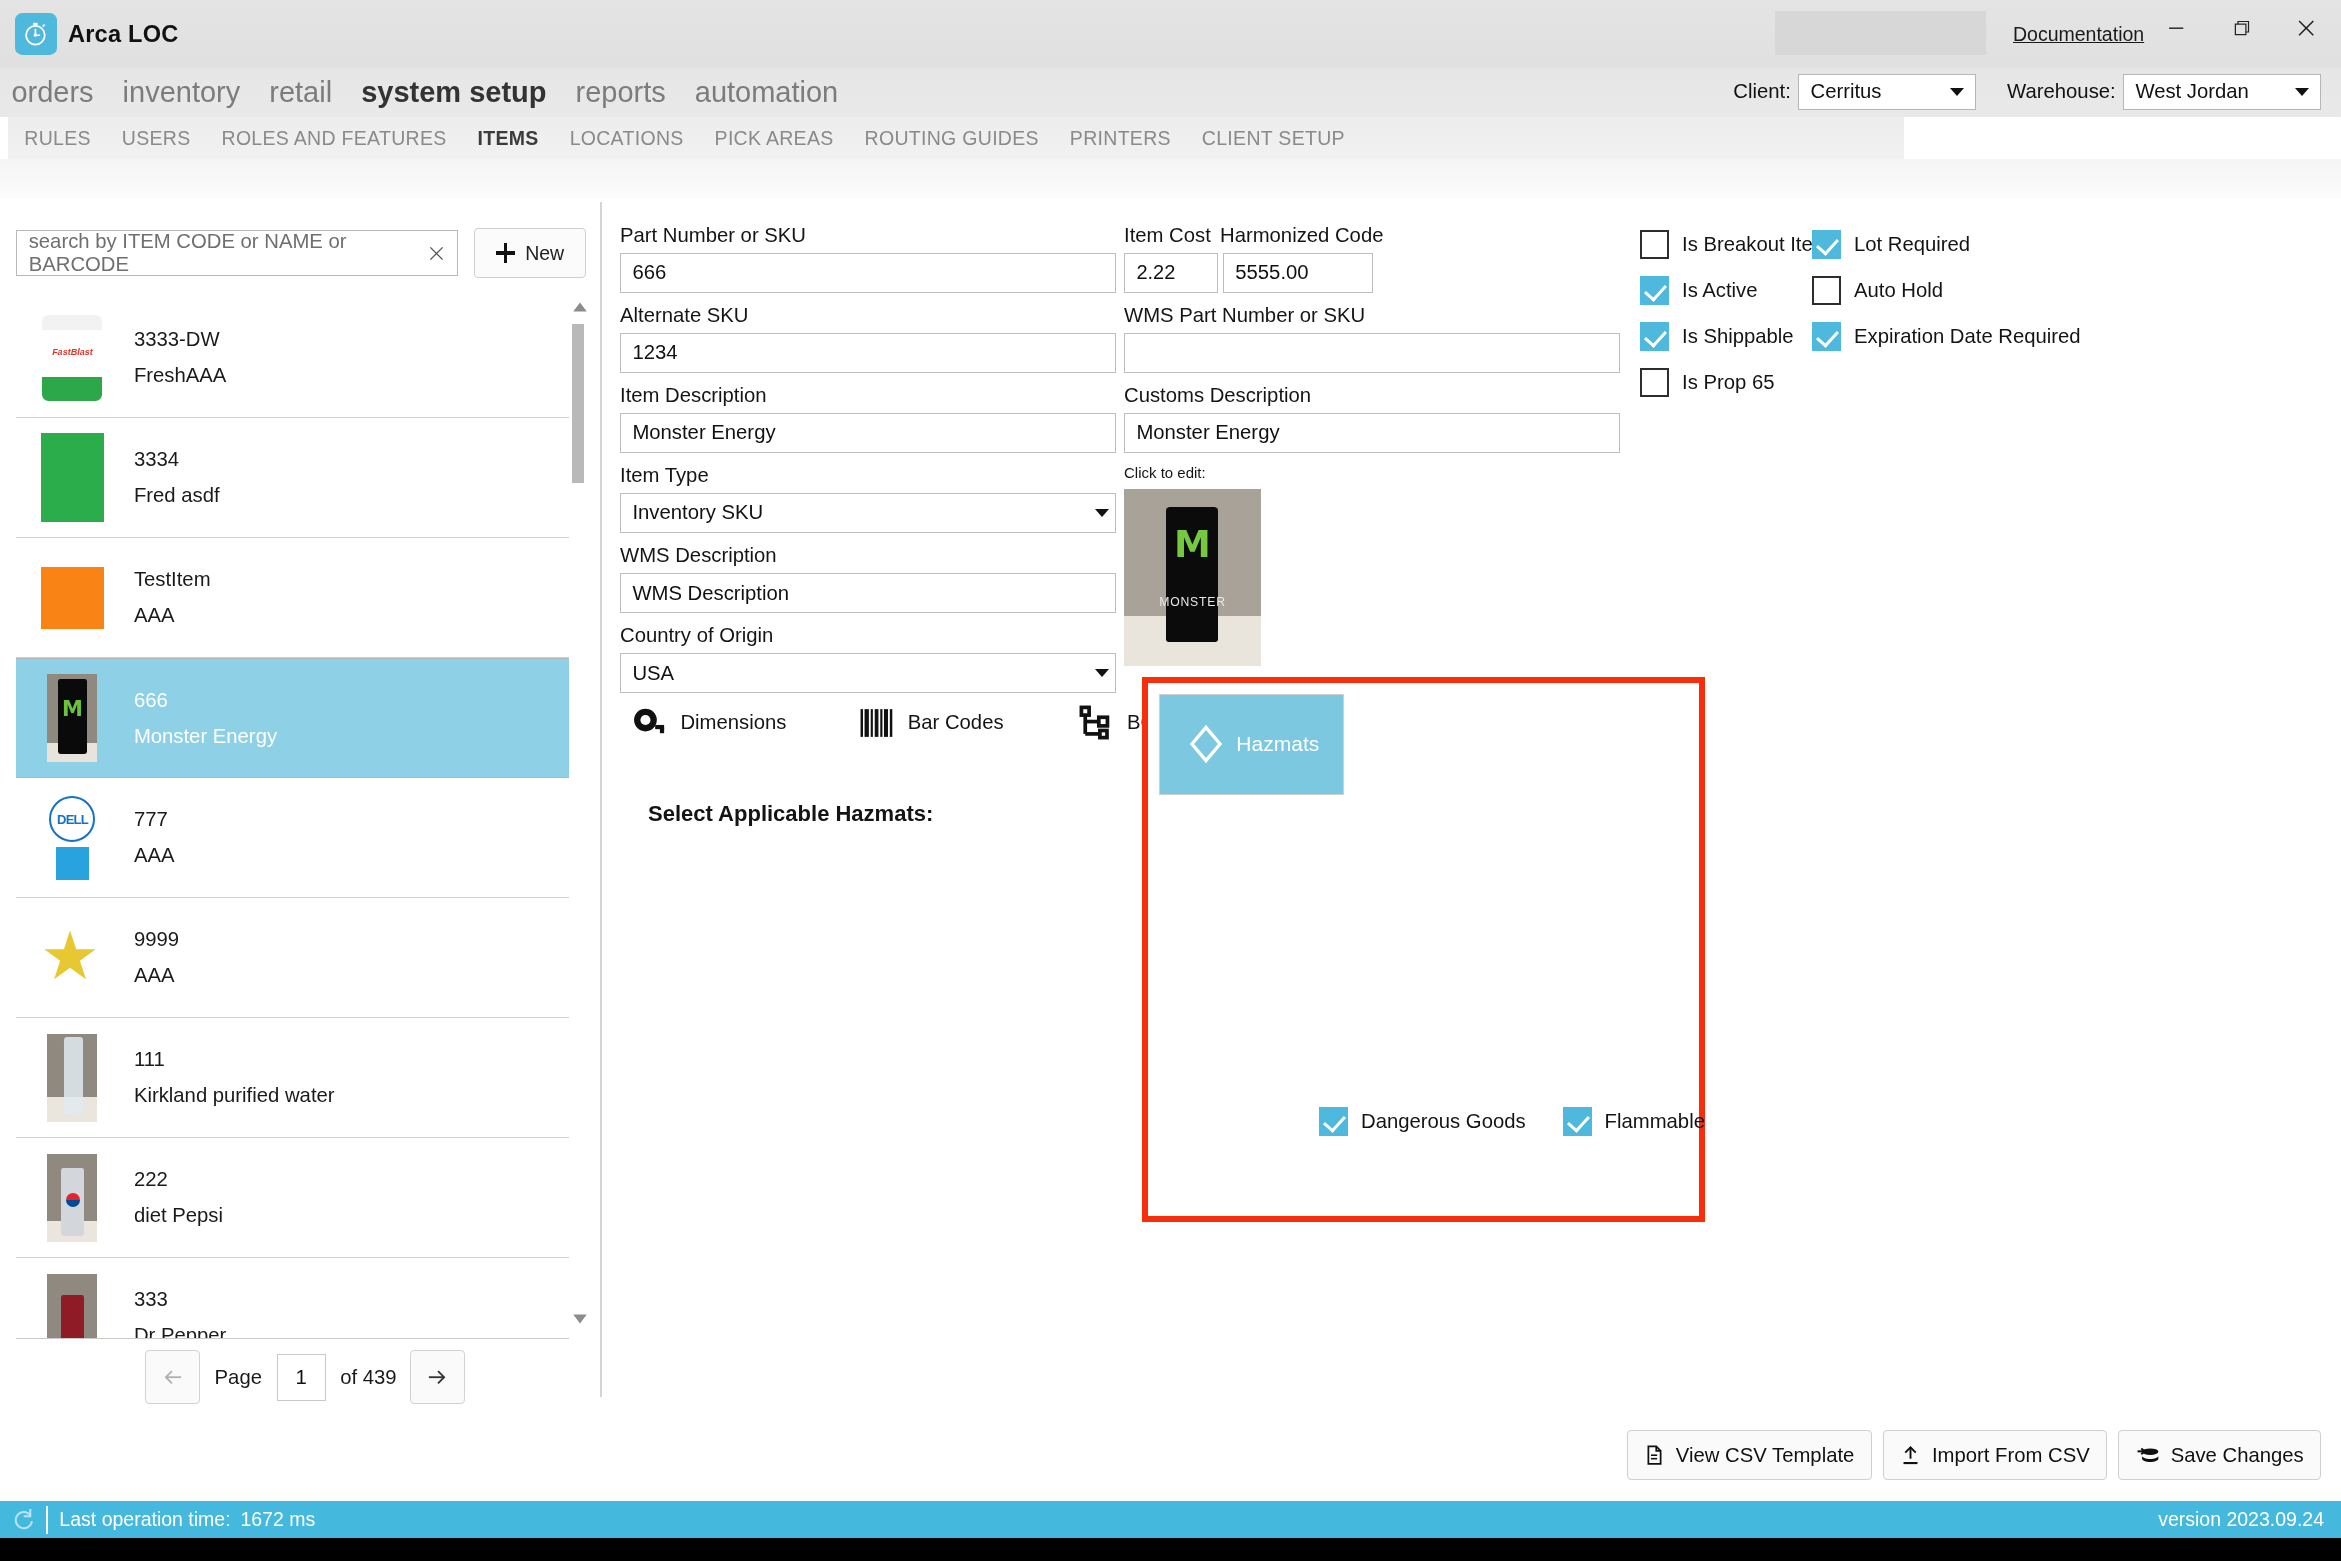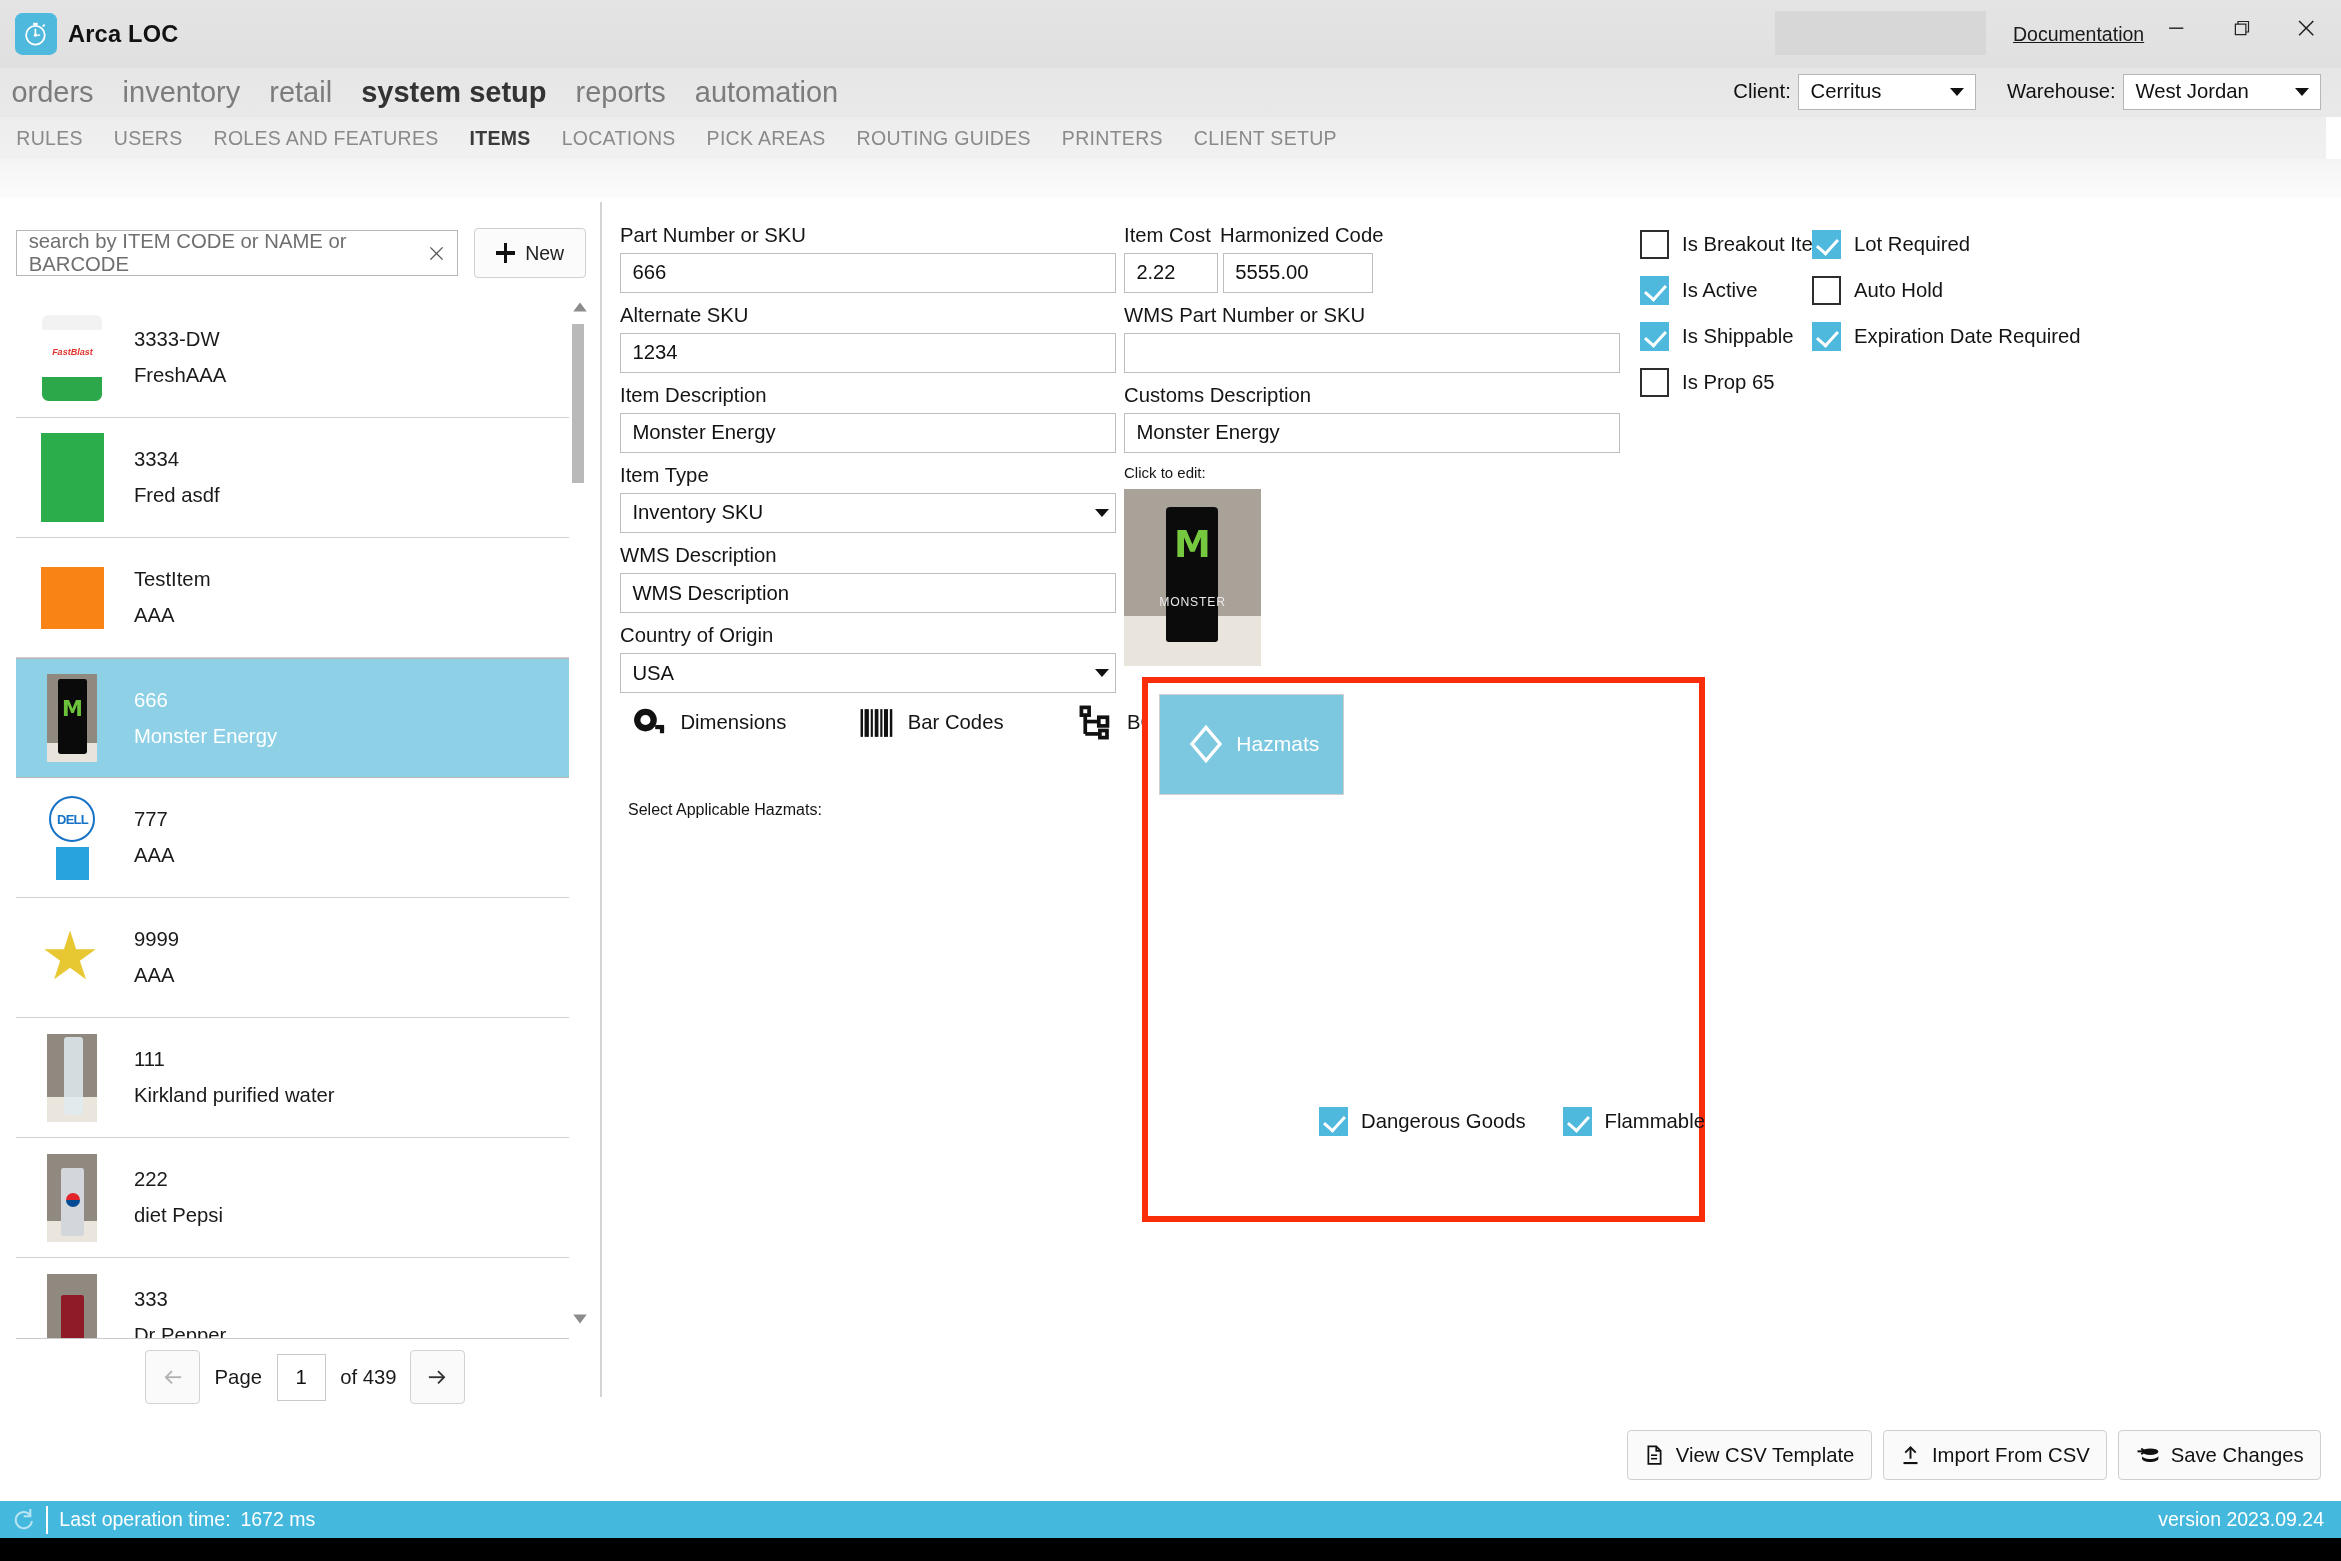--- a/index.html
+++ b/index.html
@@ -74,21 +74,21 @@
   .cw-select.wh { width: 198px; }
   .cw-select .cval { flex: 1; white-space: nowrap; overflow: hidden; }
   .caret {
     width: 0; height: 0; border-left: 7.3px solid transparent;
     border-right: 7.3px solid transparent; border-top: 8.1px solid #111;
     margin-left: 4.9px; margin-right: 6.5px;
   }
 
   
   .subnav {
-    position: absolute; left: 0; top: 117px; width: 2326px; height: 42px;
+    position: absolute; left: 8px; top: 117px; width: 1896px; height: 42px;
     background: linear-gradient(180deg,#ededed 0%, #f1f1f1 100%);
   }
   .subnav-inner { position: absolute; left: 16.3px; top: 0; display: flex; align-items: center; height: 42px; }
   .subnav .sn-item {
     font-size: 19.5px; color: #8a8a8a; margin-right: 31px; white-space: nowrap;
     letter-spacing: 0.3px;
   }
   .subnav .sn-item.active { color: #3b3b3b; font-weight: bold; }
 
   
@@ -217,22 +217,22 @@
     content:""; position:absolute; left: 7.3px; top: 2.4px; width: 9.8px; height: 17px;
     border: solid #fff; border-width: 0 3.3px 3.3px 0; transform: rotate(42deg);
   }
   .cblabel { font-size: 20.3px; color: #141414; white-space: nowrap; }
 
   
   .toolrow { position: absolute; left: 630px; top: 703px; display: flex; align-items: center; }
   .tool { display: flex; align-items: center; margin-right: 73px; }
   .tool .tlabel { font-size: 20.3px; color: #141414; margin-left: 11.4px; }
   .sel-haz {
-    position: absolute; left: 628px; top: 801px;
-    font-size: 16px; font-weight: normal; color: #141414;
+    position: absolute; left: 648px; top: 801px;
+    font-size: 22px; font-weight: bold; color: #141414;
   }
 
   
   .hazpanel {
     position: absolute; left: 1142px; top: 677px;
     width: 563px; height: 545px;
     border: 6.5px solid #f92d09; background: #fff;
   }
   .haztile {
     position: absolute; left: 11.4px; top: 10.6px; width: 185px; height: 101px;

